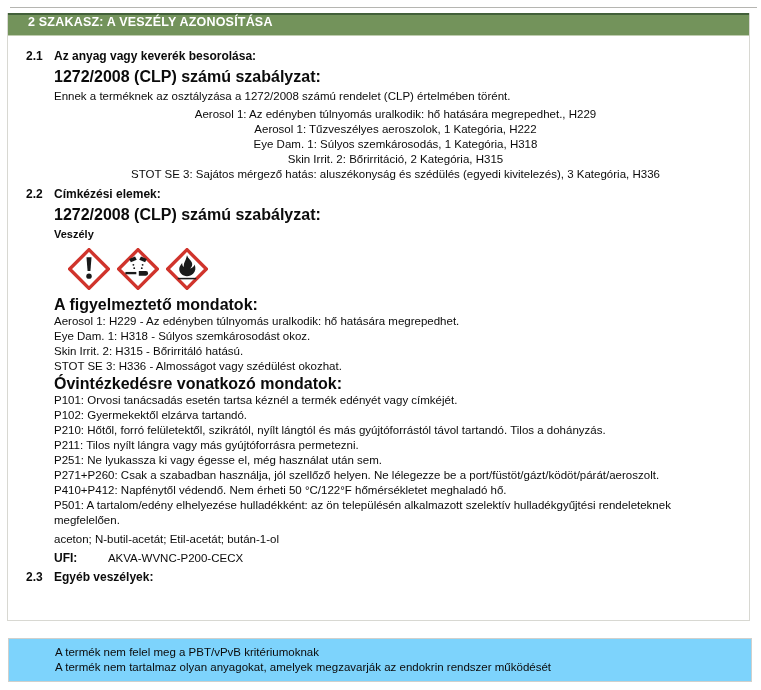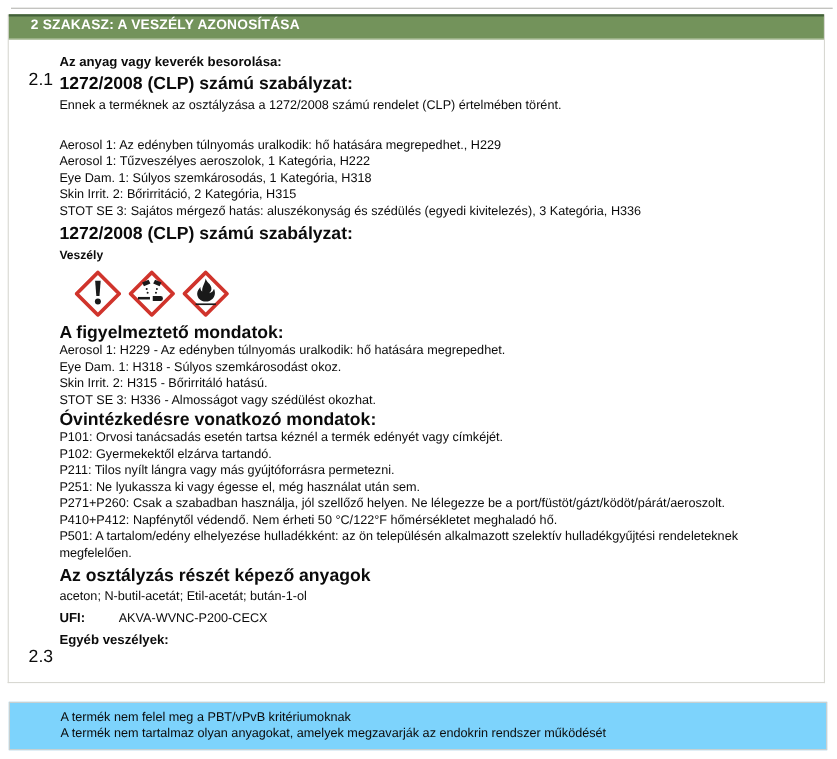--- a/index.html
+++ b/index.html
@@ -12,28 +12,28 @@
   .main-box { position:absolute; top:13px; left:7px; width:743px; height:608px;
               border:1px solid #d8d8d2; border-top:none; background:#ffffff; }
 
   .header-bar { height:23px; background:#73935b; border-top:2px solid #42603a;
                 border-bottom:1px solid #c0cdb0; display:flex; align-items:flex-start;
                 padding-left:20px; }
   .header-bar .title { color:#ffffff; font-weight:bold; font-size:12.5px; letter-spacing:0.2px; }
 
   .content { position:relative; }
   .row { position:relative; padding-left:46px; padding-right:12px; font-size:11.5px; line-height:15px; }
-  .row .num { position:absolute; left:18px; top:16px; font-weight:normal; font-size:16px; }
+  .row .num { position:absolute; left:18px; top:0; font-weight:bold; font-size:12px; }
   .h1 { font-weight:bold; font-size:12px; }
   .h2 { font-weight:bold; font-size:16px; }
   .signal { font-weight:bold; font-size:11px; }
   .list div { line-height:15px; }
 
   .mt14 { margin-top:13px; } .mt6 { margin-top:5px; } .mt5 { margin-top:5px; }
-  .mt4 { margin-top:4px; }  .mt3 { margin-top:21px; } .mt2 { margin-top:2px; }
+  .mt4 { margin-top:4px; }  .mt3 { margin-top:3px;text-align:center; } .mt2 { margin-top:2px; }
 
   .picto-row { display:flex; gap:7px; padding-left:60px; margin-top:4px; height:46px; align-items:center; }
   .picto { width:42px; height:42px; }
 
   .ufi-label { font-weight:bold; font-size:12px; margin-right:28px; }
 
   .footer-box { position:absolute; top:638px; left:8px; width:744px; height:44px;
                 border:1px solid #d0d0cc; background:#7dd3fc; padding:6px 12px 0 46px;
                 font-size:11.5px; line-height:15px; }
 </style>
@@ -57,20 +57,24 @@
       <div class="row h2 mt6">1272/2008 (CLP) számú szabályzat:</div>
       <div class="row mt6">Ennek a terméknek az osztályzása a 1272/2008 számú rendelet (CLP) értelmében törént.</div>
       <div class="row list mt3">
         <div>Aerosol 1: Az edényben túlnyomás uralkodik: hő hatására megrepedhet., H229</div>
         <div>Aerosol 1: Tűzveszélyes aeroszolok, 1 Kategória, H222</div>
         <div>Eye Dam. 1: Súlyos szemkárosodás, 1 Kategória, H318</div>
         <div>Skin Irrit. 2: Bőrirritáció, 2 Kategória, H315</div>
         <div>STOT SE 3: Sajátos mérgező hatás: aluszékonyság és szédülés (egyedi kivitelezés), 3 Kategória, H336</div>
       </div>
 
+      <div class="row h1 mt6">
+        <span class="num">2.2</span>
+        <span>Címkézési elemek:</span>
+      </div>
       <div class="row h2 mt6">1272/2008 (CLP) számú szabályzat:</div>
       <div class="row signal mt5">Veszély</div>
 
       <div class="picto-row">
         <svg class="picto" viewBox="0 0 100 100">
           <polygon points="50,4 96,50 50,96 4,50" fill="#ffffff" stroke="#d0342c" stroke-width="8"></polygon>
           <path d="M44 22 h12 l-2.6 33 h-6.8 Z" fill="#1a1a1a"></path>
           <circle cx="50" cy="67" r="6.5" fill="#1a1a1a"></circle>
         </svg>
         <svg class="picto" viewBox="0 0 100 100">
@@ -96,28 +100,28 @@
         <div>Aerosol 1: H229 - Az edényben túlnyomás uralkodik: hő hatására megrepedhet.</div>
         <div>Eye Dam. 1: H318 - Súlyos szemkárosodást okoz.</div>
         <div>Skin Irrit. 2: H315 - Bőrirritáló hatású.</div>
         <div>STOT SE 3: H336 - Almosságot vagy szédülést okozhat.</div>
       </div>
 
       <div class="row h2 mt2">Óvintézkedésre vonatkozó mondatok:</div>
       <div class="row list mt2">
         <div>P101: Orvosi tanácsadás esetén tartsa kéznél a termék edényét vagy címkéjét.</div>
         <div>P102: Gyermekektől elzárva tartandó.</div>
+        <div>P210: Hőtől, forró felületektől, szikrától, nyílt lángtól és más gyújtóforrástól távol tartandó. Tilos a dohányzás.</div>
         <div>P211: Tilos nyílt lángra vagy más gyújtóforrásra permetezni.</div>
         <div>P251: Ne lyukassza ki vagy égesse el, még használat után sem.</div>
         <div>P271+P260: Csak a szabadban használja, jól szellőző helyen. Ne lélegezze be a port/füstöt/gázt/ködöt/párát/aeroszolt.</div>
         <div>P410+P412: Napfénytől védendő. Nem érheti 50 °C/122°F hőmérsékletet meghaladó hő.</div>
         <div>P501: A tartalom/edény elhelyezése hulladékként: az ön településén alkalmazott szelektív hulladékgyűjtési rendeleteknek megfelelően.</div>
       </div>
 
-      <div class="row h2 mt5">Az osztályzás részét képező anyagok</div>
       <div class="row mt4">aceton; N-butil-acetát; Etil-acetát; bután-1-ol</div>
 
       <div class="row mt4">
         <span class="ufi-label">UFI:</span>
         <span>AKVA-WVNC-P200-CECX</span>
       </div>
 
       <div class="row h1 mt4">
         <span class="num">2.3</span>
         <span>Egyéb veszélyek:</span>

